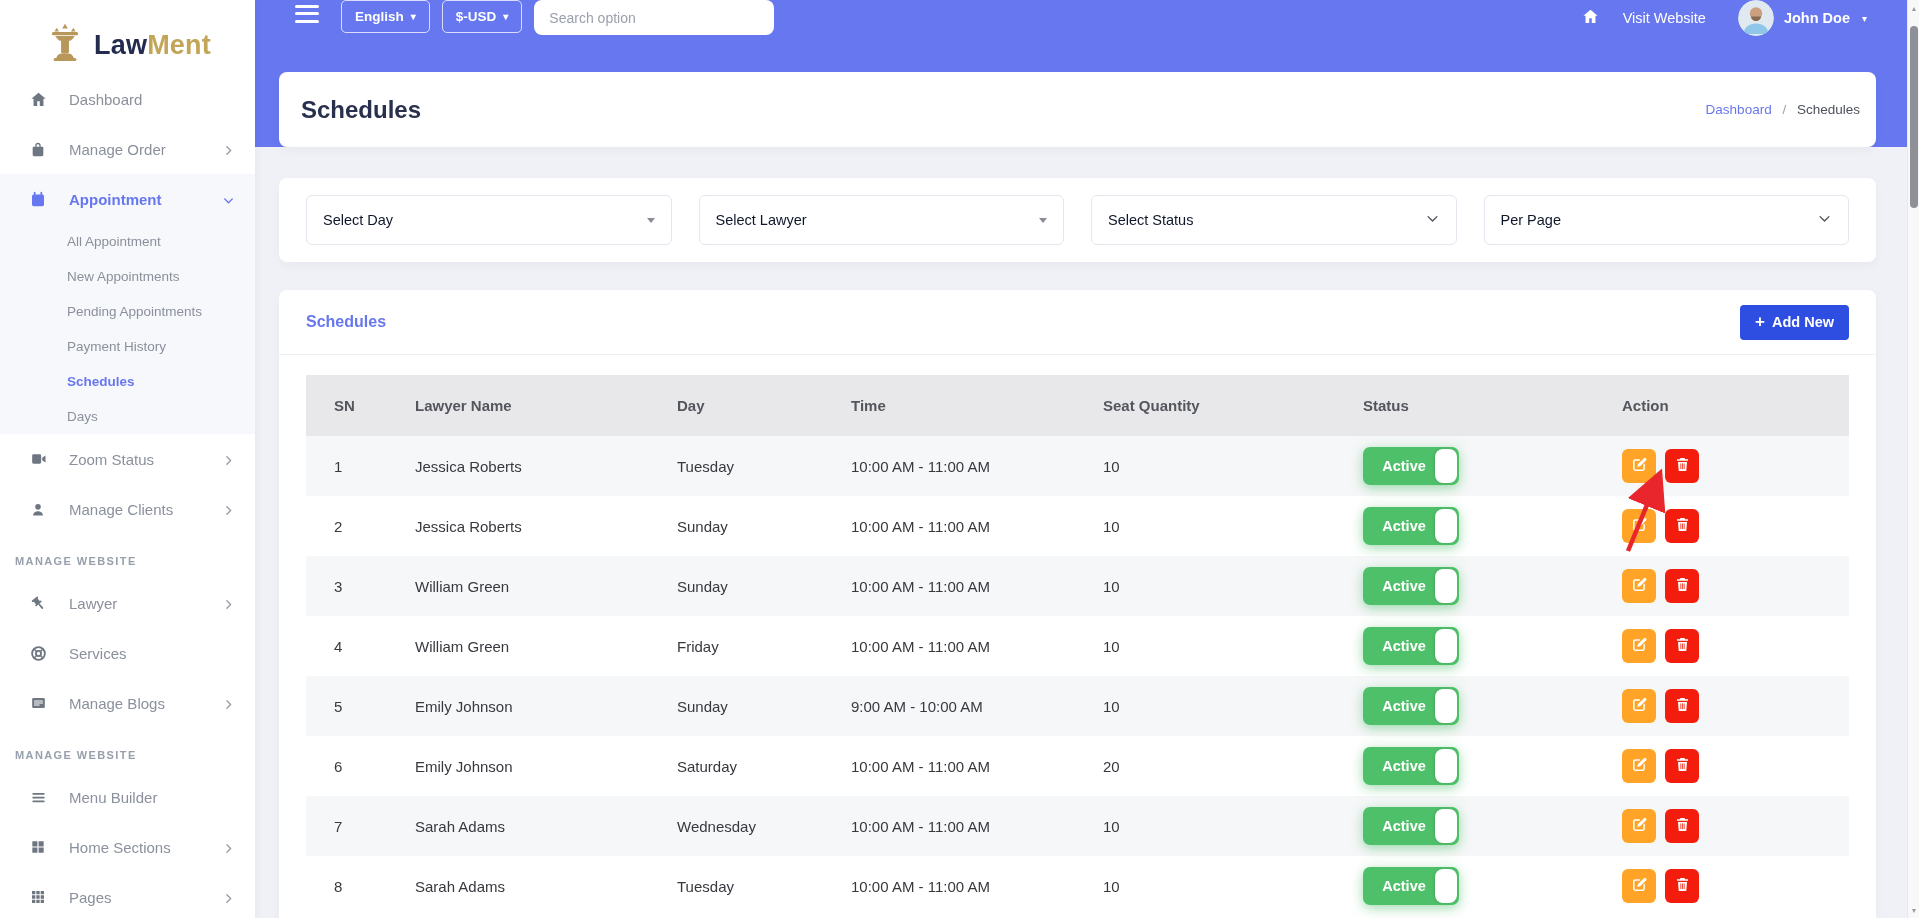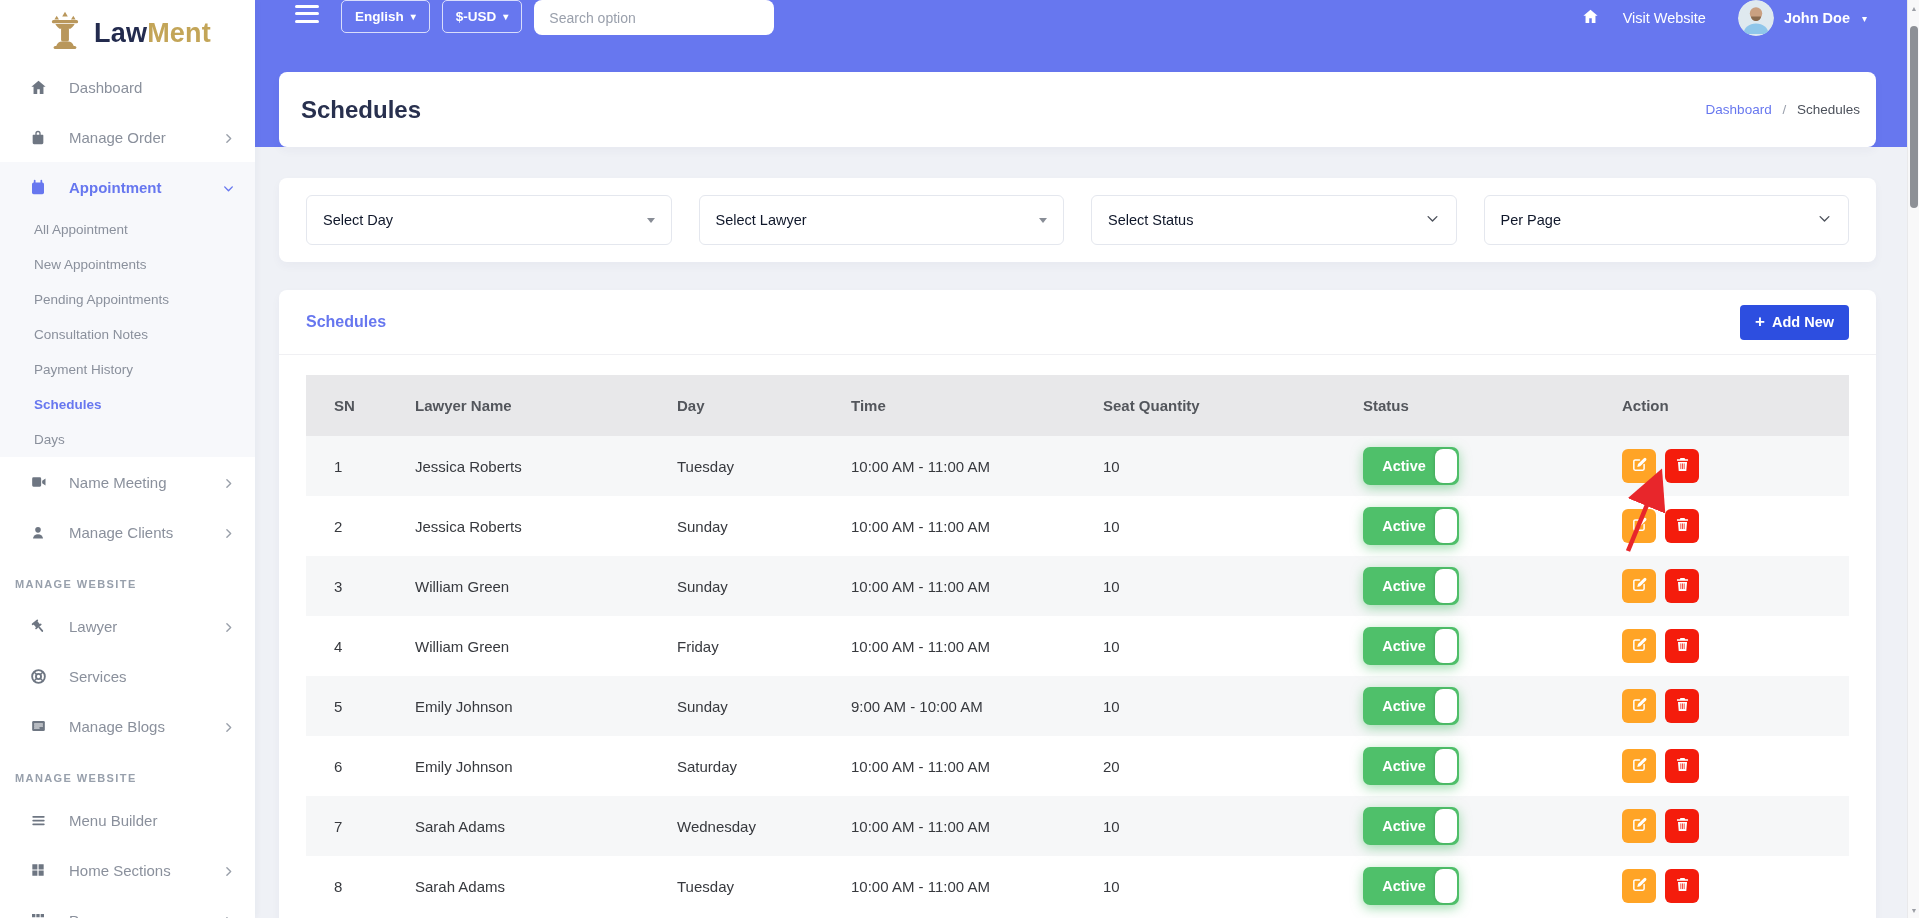--- a/index.html
+++ b/index.html
@@ -3,36 +3,36 @@
 <meta charset="utf-8">
 <style>
   * { margin:0; padding:0; box-sizing:border-box; }
   html,body { width:1919px; height:918px; overflow:hidden; }
   body { font-family:"Liberation Sans", sans-serif; background:#eff1f6; }
   .app { position:relative; width:1919px; height:918px; }
 
   
   .sidebar { position:absolute; left:0; top:0; width:255px; height:918px; background:#fff;
              box-shadow:2px 0 6px rgba(30,40,80,.04); z-index:6; }
-  .brand { height:62px; display:flex; align-items:center; justify-content:center; gap:8px; padding-top:4px; }
+  .brand { height:62px; display:flex; align-items:center; justify-content:center; gap:8px; padding-top:4px;margin-top:12px; }
   .brand-text { font-size:27px; font-weight:bold; letter-spacing:.2px; }
   .nav-item { height:50px; display:flex; align-items:center; padding:0 20px 0 30px; cursor:pointer;
               color:#8a909c; font-size:15px; position:relative; }
   .nav-item .ni-icon { width:17px; height:17px; margin-right:22px; flex:0 0 17px; color:#6e7682; display:flex; align-items:center; }
   .nav-item .ni-label { flex:1; }
   .nav-item .ni-chev { width:13px; height:13px; color:#9aa0aa; }
   .nav-item.active { color:#6777ef; font-weight:bold; }
   .nav-item.active .ni-icon { color:#6777ef; }
   .nav-item.active .ni-chev { color:#6777ef; }
   .nav-heading { height:44px; display:flex; align-items:center; padding:10px 15px 0 15px; font-size:11px;
                  font-weight:bold; letter-spacing:1.4px; color:#98a0ac; }
   .submenu { background:transparent; }
   .submenu-wrap { background:#f7f8fb; }
   .submenu-wrap .nav-item { background:transparent; }
-  .sub-item { height:35px; display:flex; align-items:center; padding-left:34px; font-size:13.5px;
+  .sub-item { height:35px; display:flex; align-items:center; padding-left:67px; font-size:13.5px;
               color:#8a909c; cursor:pointer; }
   .sub-item.active { color:#6777ef; font-weight:bold; }
 
   
   .topbar { position:absolute; left:255px; top:0; right:12px; height:70px; background:#6777ef; z-index:3;
             display:flex; align-items:flex-start; padding:0 40px; color:#fff; }
   .purple-band { position:absolute; left:255px; top:70px; right:12px; height:77px; background:#6777ef; z-index:1; }
   .hamburger { width:24px; cursor:pointer; margin-right:22px; }
   .hamburger div { height:3px; background:#fff; border-radius:2px; margin:4.5px 0; }
   .tb-btn { height:33px; border:1.6px solid rgba(255,255,255,.75); border-radius:5px; display:flex;
@@ -158,33 +158,32 @@
             </span>
             <span class="ni-label">Appointment</span>
             <span class="ni-chev"><svg width="13" height="13" viewBox="0 0 24 24" fill="none" stroke="currentColor" stroke-width="2.6" stroke-linecap="round" stroke-linejoin="round">
                 <polyline points="5 9 12 16 19 9"></polyline>
               </svg></span>
           </div>
           <div class="submenu">
             <div class="sub-item">All Appointment</div>
             <div class="sub-item">New Appointments</div>
             <div class="sub-item">Pending Appointments</div>
-            <div class="sub-item">Consultation Notes</div>
             <div class="sub-item">Payment History</div>
             <div class="sub-item active">Schedules</div>
             <div class="sub-item">Days</div>
           </div>
         </div>
         <div class="nav-item">
           <span class="ni-icon">
             <svg width="18" height="16" viewBox="0 0 24 24" fill="currentColor">
               <path d="M2.5 7a2 2 0 0 1 2-2h9.5a2 2 0 0 1 2 2v10a2 2 0 0 1-2 2H4.5a2 2 0 0 1-2-2zM17.5 10l5-3.2v10.4l-5-3.2z"></path>
             </svg>
           </span>
-          <span class="ni-label">Name Meeting</span>
+          <span class="ni-label">Zoom Status</span>
           <span class="ni-chev"><svg width="13" height="13" viewBox="0 0 24 24" fill="none" stroke="currentColor" stroke-width="2.6" stroke-linecap="round" stroke-linejoin="round">
               <polyline points="9 5 16 12 9 19"></polyline>
             </svg></span>
         </div>
         <div class="nav-item">
           <span class="ni-icon">
             <svg width="16" height="17" viewBox="0 0 24 24" fill="currentColor">
               <circle cx="12" cy="8" r="4.2"></circle>
               <path d="M4.5 21a7.5 6.5 0 0 1 15 0z"></path>
             </svg>

